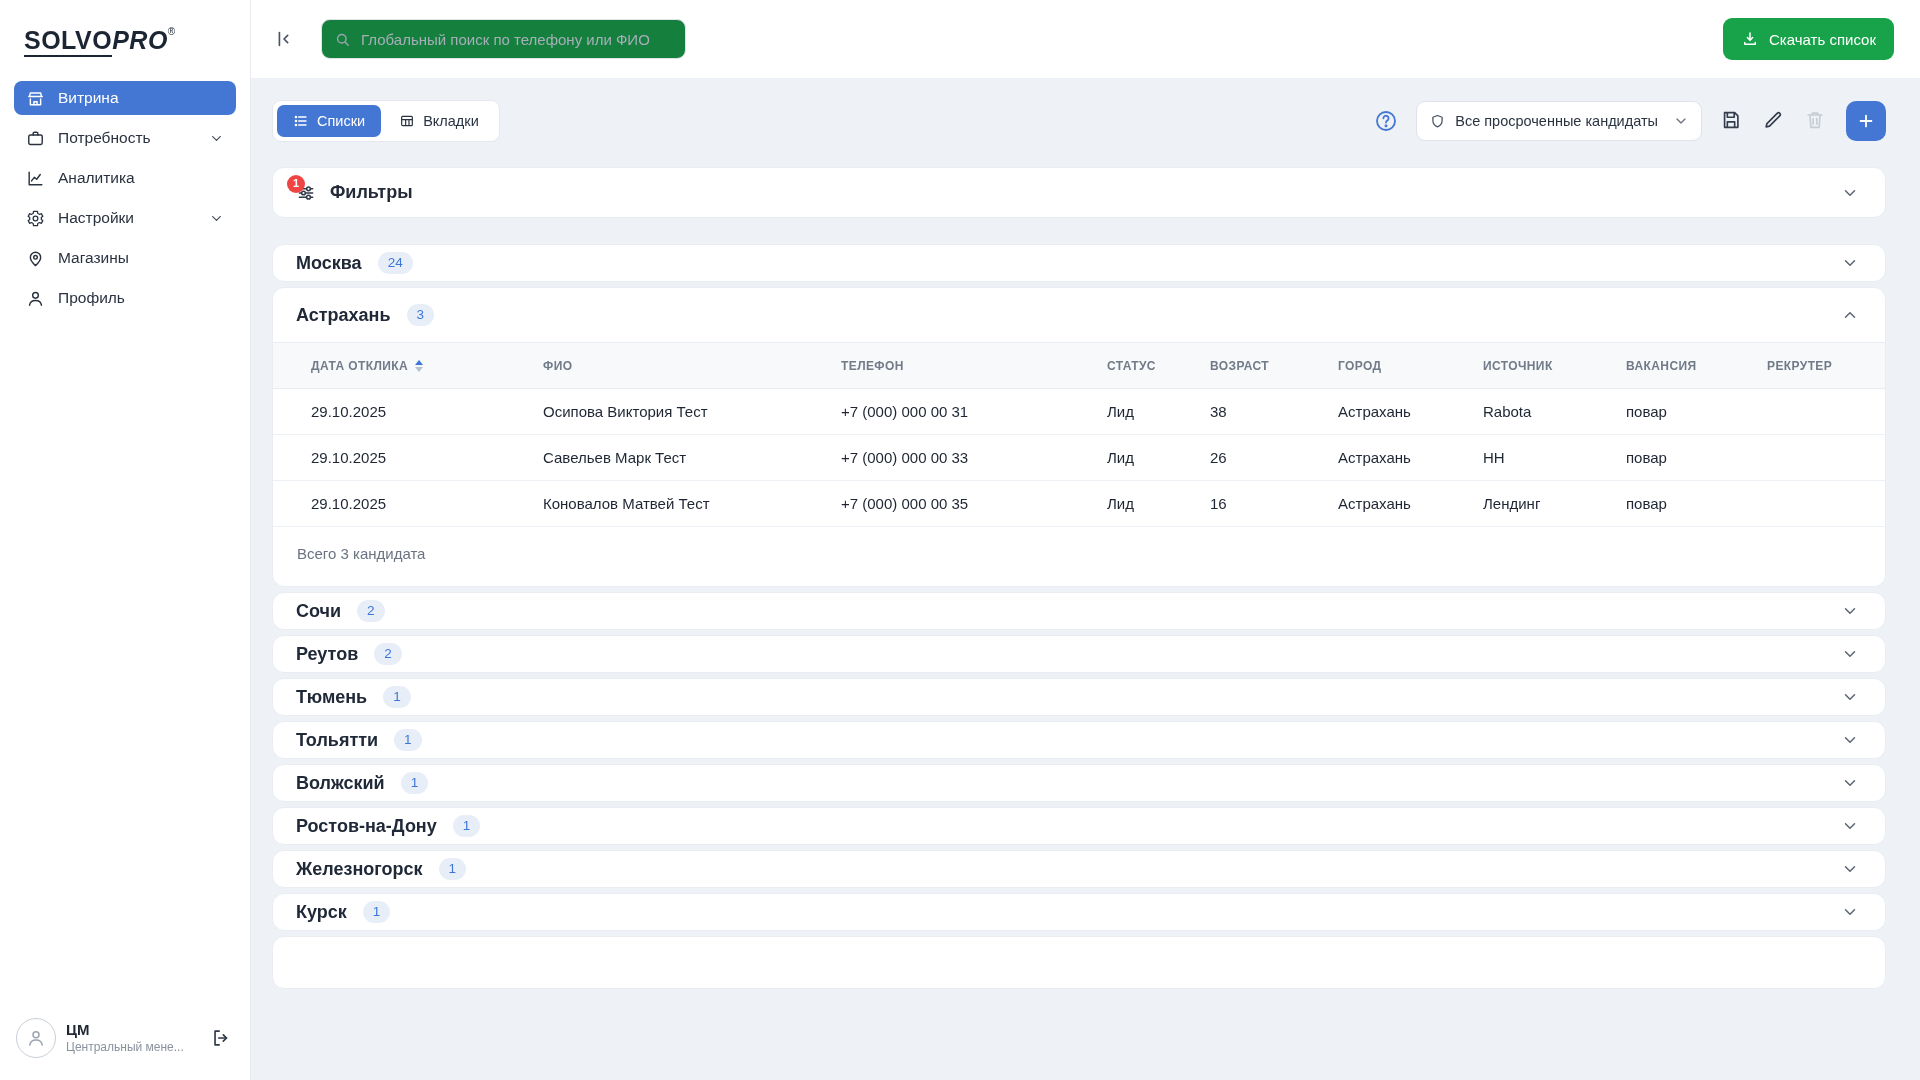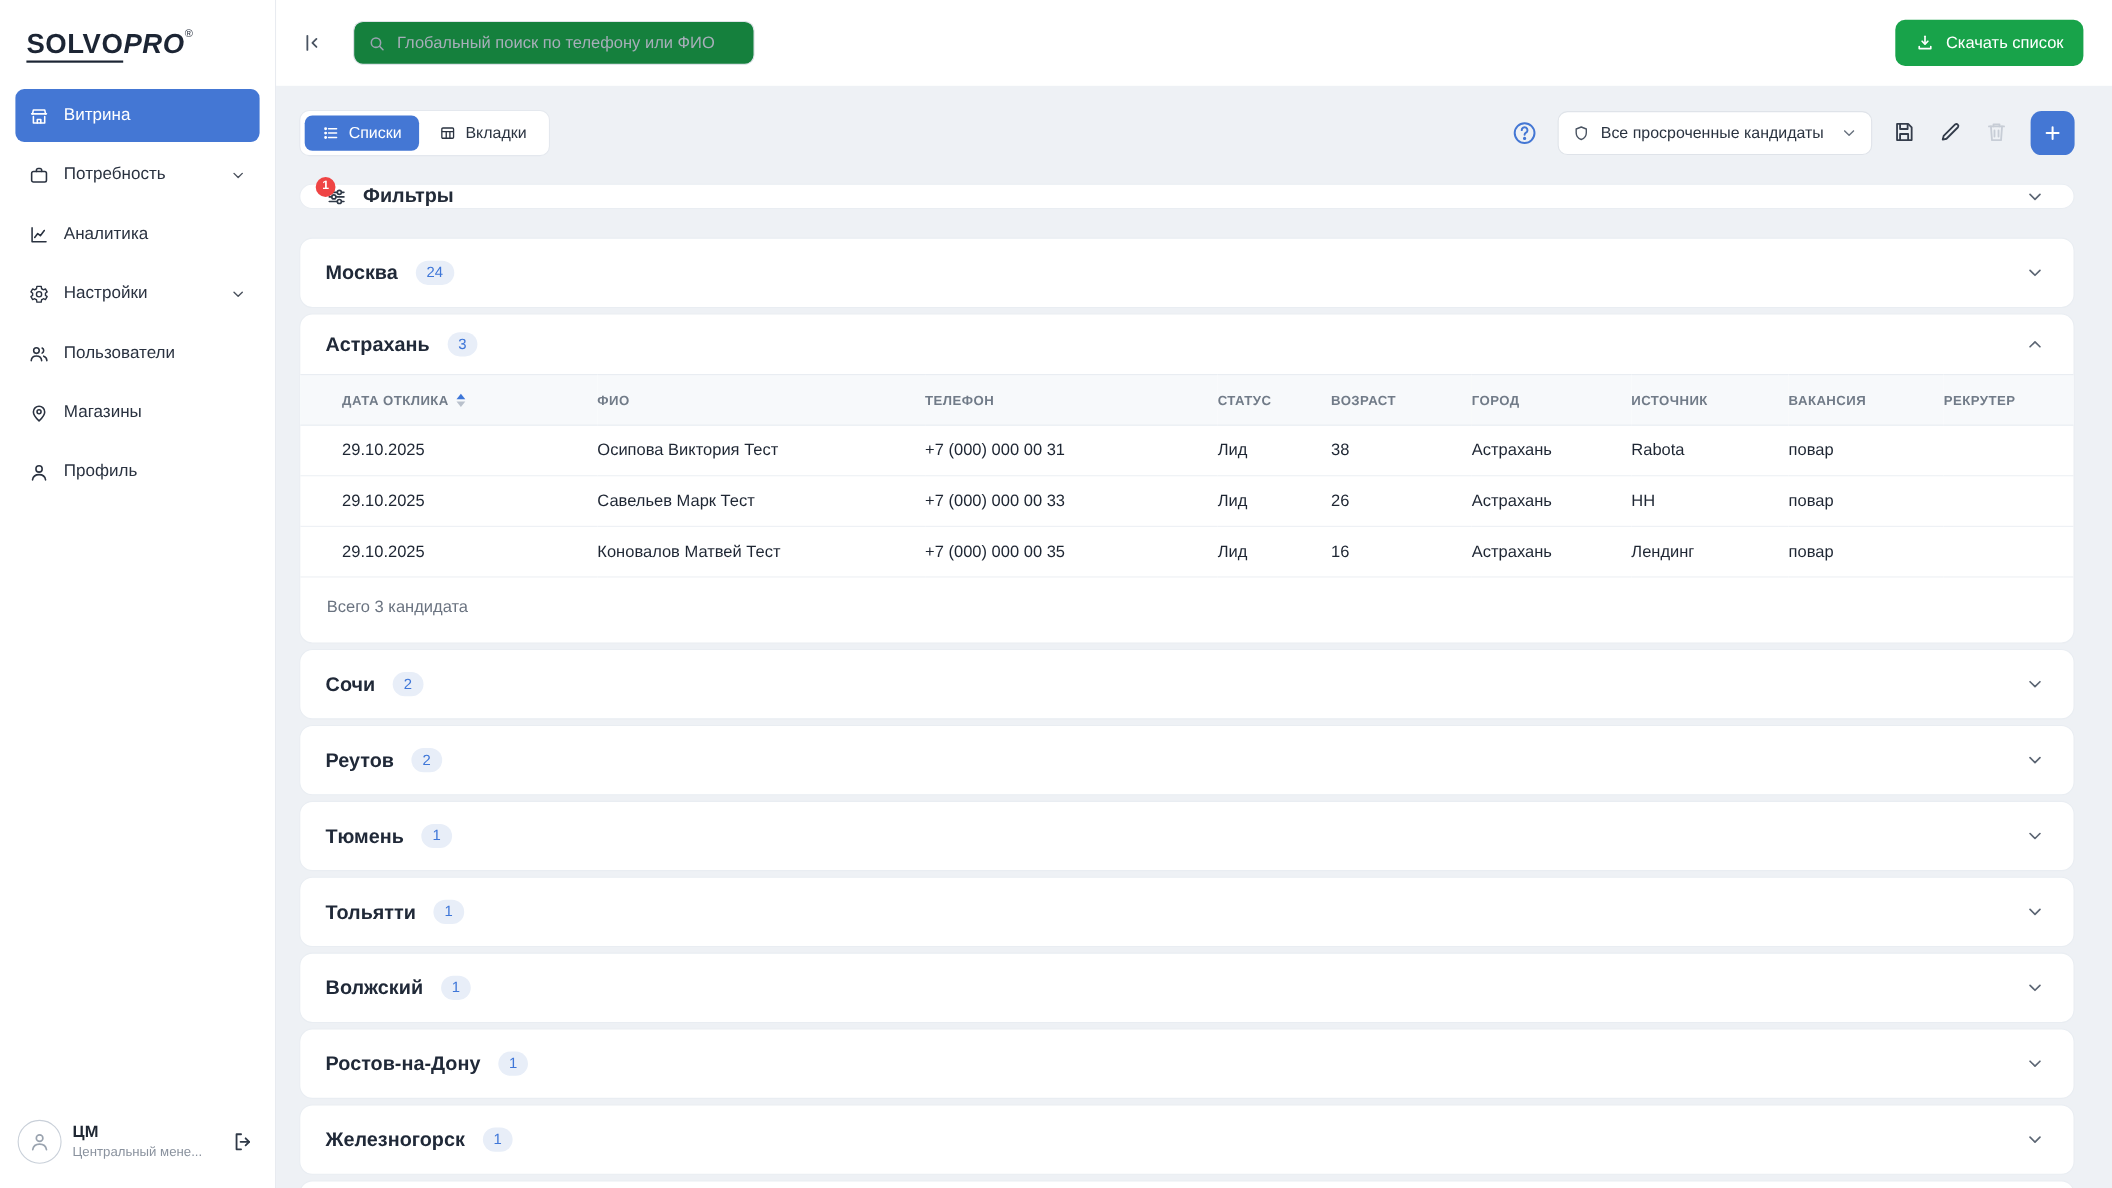--- a/index.html
+++ b/index.html
@@ -9,21 +9,21 @@
 
   
   .sidebar { width:251px; background:#fff; border-right:1px solid #e8ebf0;
     display:flex; flex-direction:column; flex-shrink:0; }
   .logo { padding:26px 20px 20px 24px; font-size:25px; font-weight:700;
     color:#1c2534; letter-spacing:.5px; white-space:nowrap; }
   .logo-main { border-bottom:2px solid #1c2534; padding-bottom:1px; }
   .logo-pro { font-style:italic; font-weight:800; }
   .logo-r { font-size:10px; vertical-align:top; font-weight:400; }
   .nav { padding:6px 14px 0 14px; display:flex; flex-direction:column; gap:6px; }
-  .nav-item { display:flex; align-items:center; gap:13px; height:48px; padding:0 12px;
+  .nav-item { display:flex; align-items:center; gap:13px; height:34px; padding:0 12px;
     border-radius:8px; font-size:15.5px; font-weight:500; color:#2a3240; cursor:pointer; }
   .nav-item.active { background:#4477d4; color:#fff; }
   .nav-icon { display:inline-flex; width:19px; height:19px; flex-shrink:0; }
   .nav-icon svg, .ic svg { width:100%; height:100%; }
   .nav-chevron { margin-left:auto; width:15px; height:15px; display:inline-flex; opacity:.85; }
   .sidebar-footer { margin-top:auto; padding:14px 18px 22px 16px;
     display:flex; align-items:center; gap:10px; }
   .avatar { width:40px; height:40px; border-radius:50%; border:1.5px solid #c9d0d9;
     color:#9aa3af; display:grid; place-items:center; flex-shrink:0; }
   .avatar svg { width:20px; height:20px; }
@@ -84,21 +84,21 @@
     padding:0 26px 0 23px; margin-bottom:26px; cursor:pointer; }
   .filters-left { display:flex; align-items:center; gap:14px; }
   .filter-icon-wrap { position:relative; width:20px; height:20px; display:inline-flex; color:#2f3947; }
   .filter-badge { position:absolute; top:-8px; left:-9px; min-width:18px; height:18px;
     background:#ef4444; color:#fff; border-radius:50%; font-size:11px; font-weight:700;
     display:grid; place-items:center; line-height:1; }
   .filters-title { font-size:18px; font-weight:700; color:#232b38; }
   .chev-lg { margin-left:auto; width:18px; height:18px; color:#5b6573; display:inline-flex; }
 
   .groups { display:flex; flex-direction:column; gap:5px; }
-  .group-head { height:62px; display:flex; align-items:center; padding:0 26px 0 23px; cursor:pointer; }
+  .group-head { height:36px; display:flex; align-items:center; padding:0 26px 0 23px; cursor:pointer; }
   .group-card.expanded .group-head { height:54px; }
   .group-title { font-size:18px; font-weight:600; color:#202938; }
   .group-count { margin-left:16px; background:#e8eef8; color:#3e76d8; font-size:13.5px;
     font-weight:500; border-radius:999px; padding:3px 10px; line-height:1.2; }
 
   table.cand-table { width:100%; border-collapse:collapse; table-layout:fixed; }
   .cand-table col.c0 { width:270px; } .cand-table col.c1 { width:298px; }
   .cand-table col.c2 { width:266px; } .cand-table col.c3 { width:103px; }
   .cand-table col.c4 { width:128px; } .cand-table col.c5 { width:145px; }
   .cand-table col.c6 { width:143px; } .cand-table col.c7 { width:141px; }
@@ -168,31 +168,20 @@
               <circle cx="12" cy="12" r="3"></circle>
               <path d="M19.3 13.2c.1-.4.1-.8.1-1.2s0-.8-.1-1.2l2-1.5-2-3.4-2.3 1a7.6 7.6 0 0 0-2.1-1.2L14.5 3h-5l-.4 2.7c-.8.3-1.5.7-2.1 1.2l-2.3-1-2 3.4 2 1.5c-.1.4-.1.8-.1 1.2s0 .8.1 1.2l-2 1.5 2 3.4 2.3-1c.6.5 1.3.9 2.1 1.2l.4 2.7h5l.4-2.7c.8-.3 1.5-.7 2.1-1.2l2.3 1 2-3.4-2-1.5Z"></path>
             </svg>
           </span>
         <span class="nav-label">Настройки</span>
         <span class="nav-chevron">
             <svg viewBox="0 0 24 24" fill="none" stroke="currentColor" stroke-width="2" stroke-linecap="round" stroke-linejoin="round">
               <path d="m6 9 6 6 6-6"></path>
             </svg>
           </span>
-      </div>
-      <div class="nav-item">
-        <span class="nav-icon">
-            <svg viewBox="0 0 24 24" fill="none" stroke="currentColor" stroke-width="1.8" stroke-linecap="round" stroke-linejoin="round">
-              <circle cx="9" cy="8.5" r="3.2"></circle>
-              <path d="M3 20c.3-3.2 2.8-5.2 6-5.2s5.7 2 6 5.2"></path>
-              <path d="M15.5 5.6a3.2 3.2 0 0 1 0 5.8"></path>
-              <path d="M17.3 14.9c2.1.7 3.5 2.5 3.7 5.1"></path>
-            </svg>
-          </span>
-        <span class="nav-label">Пользователи</span>
       </div>
       <div class="nav-item">
         <span class="nav-icon">
             <svg viewBox="0 0 24 24" fill="none" stroke="currentColor" stroke-width="1.8" stroke-linecap="round" stroke-linejoin="round">
               <path d="M12 21c-4-3.8-6.5-7.2-6.5-10.3a6.5 6.5 0 0 1 13 0C18.5 13.8 16 17.2 12 21Z"></path>
               <circle cx="12" cy="10.5" r="2.3"></circle>
             </svg>
           </span>
         <span class="nav-label">Магазины</span>
       </div>

